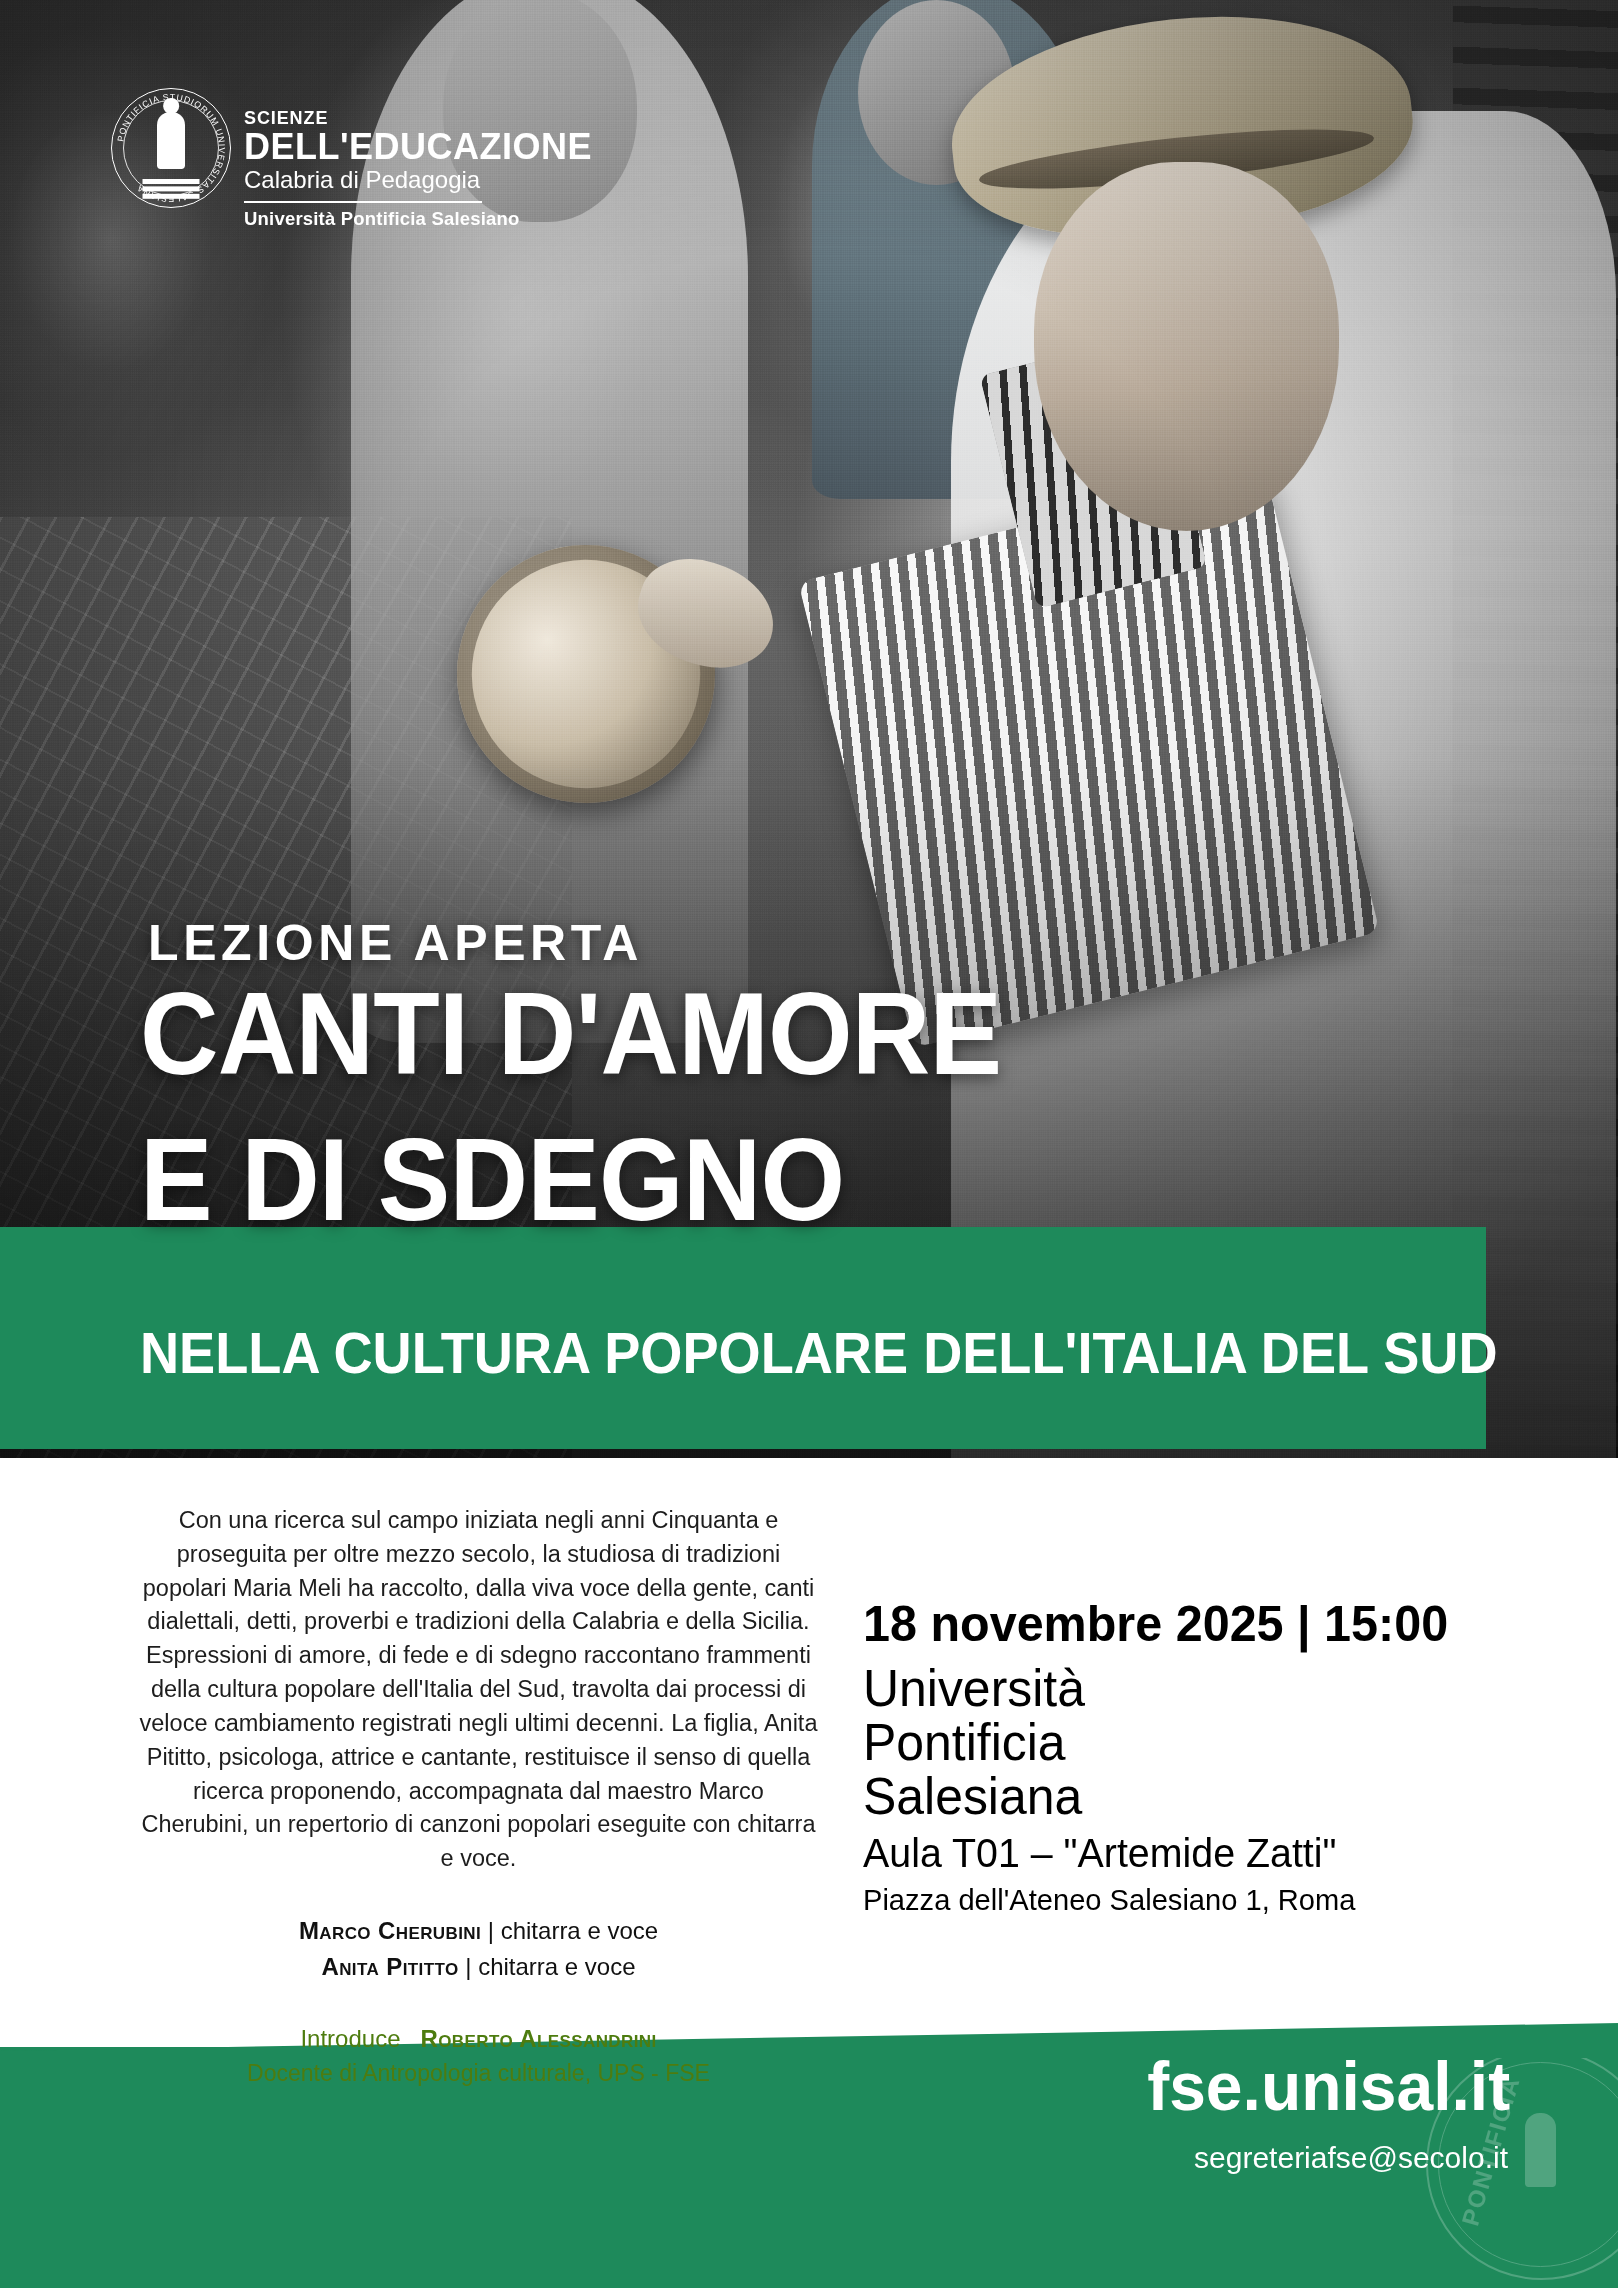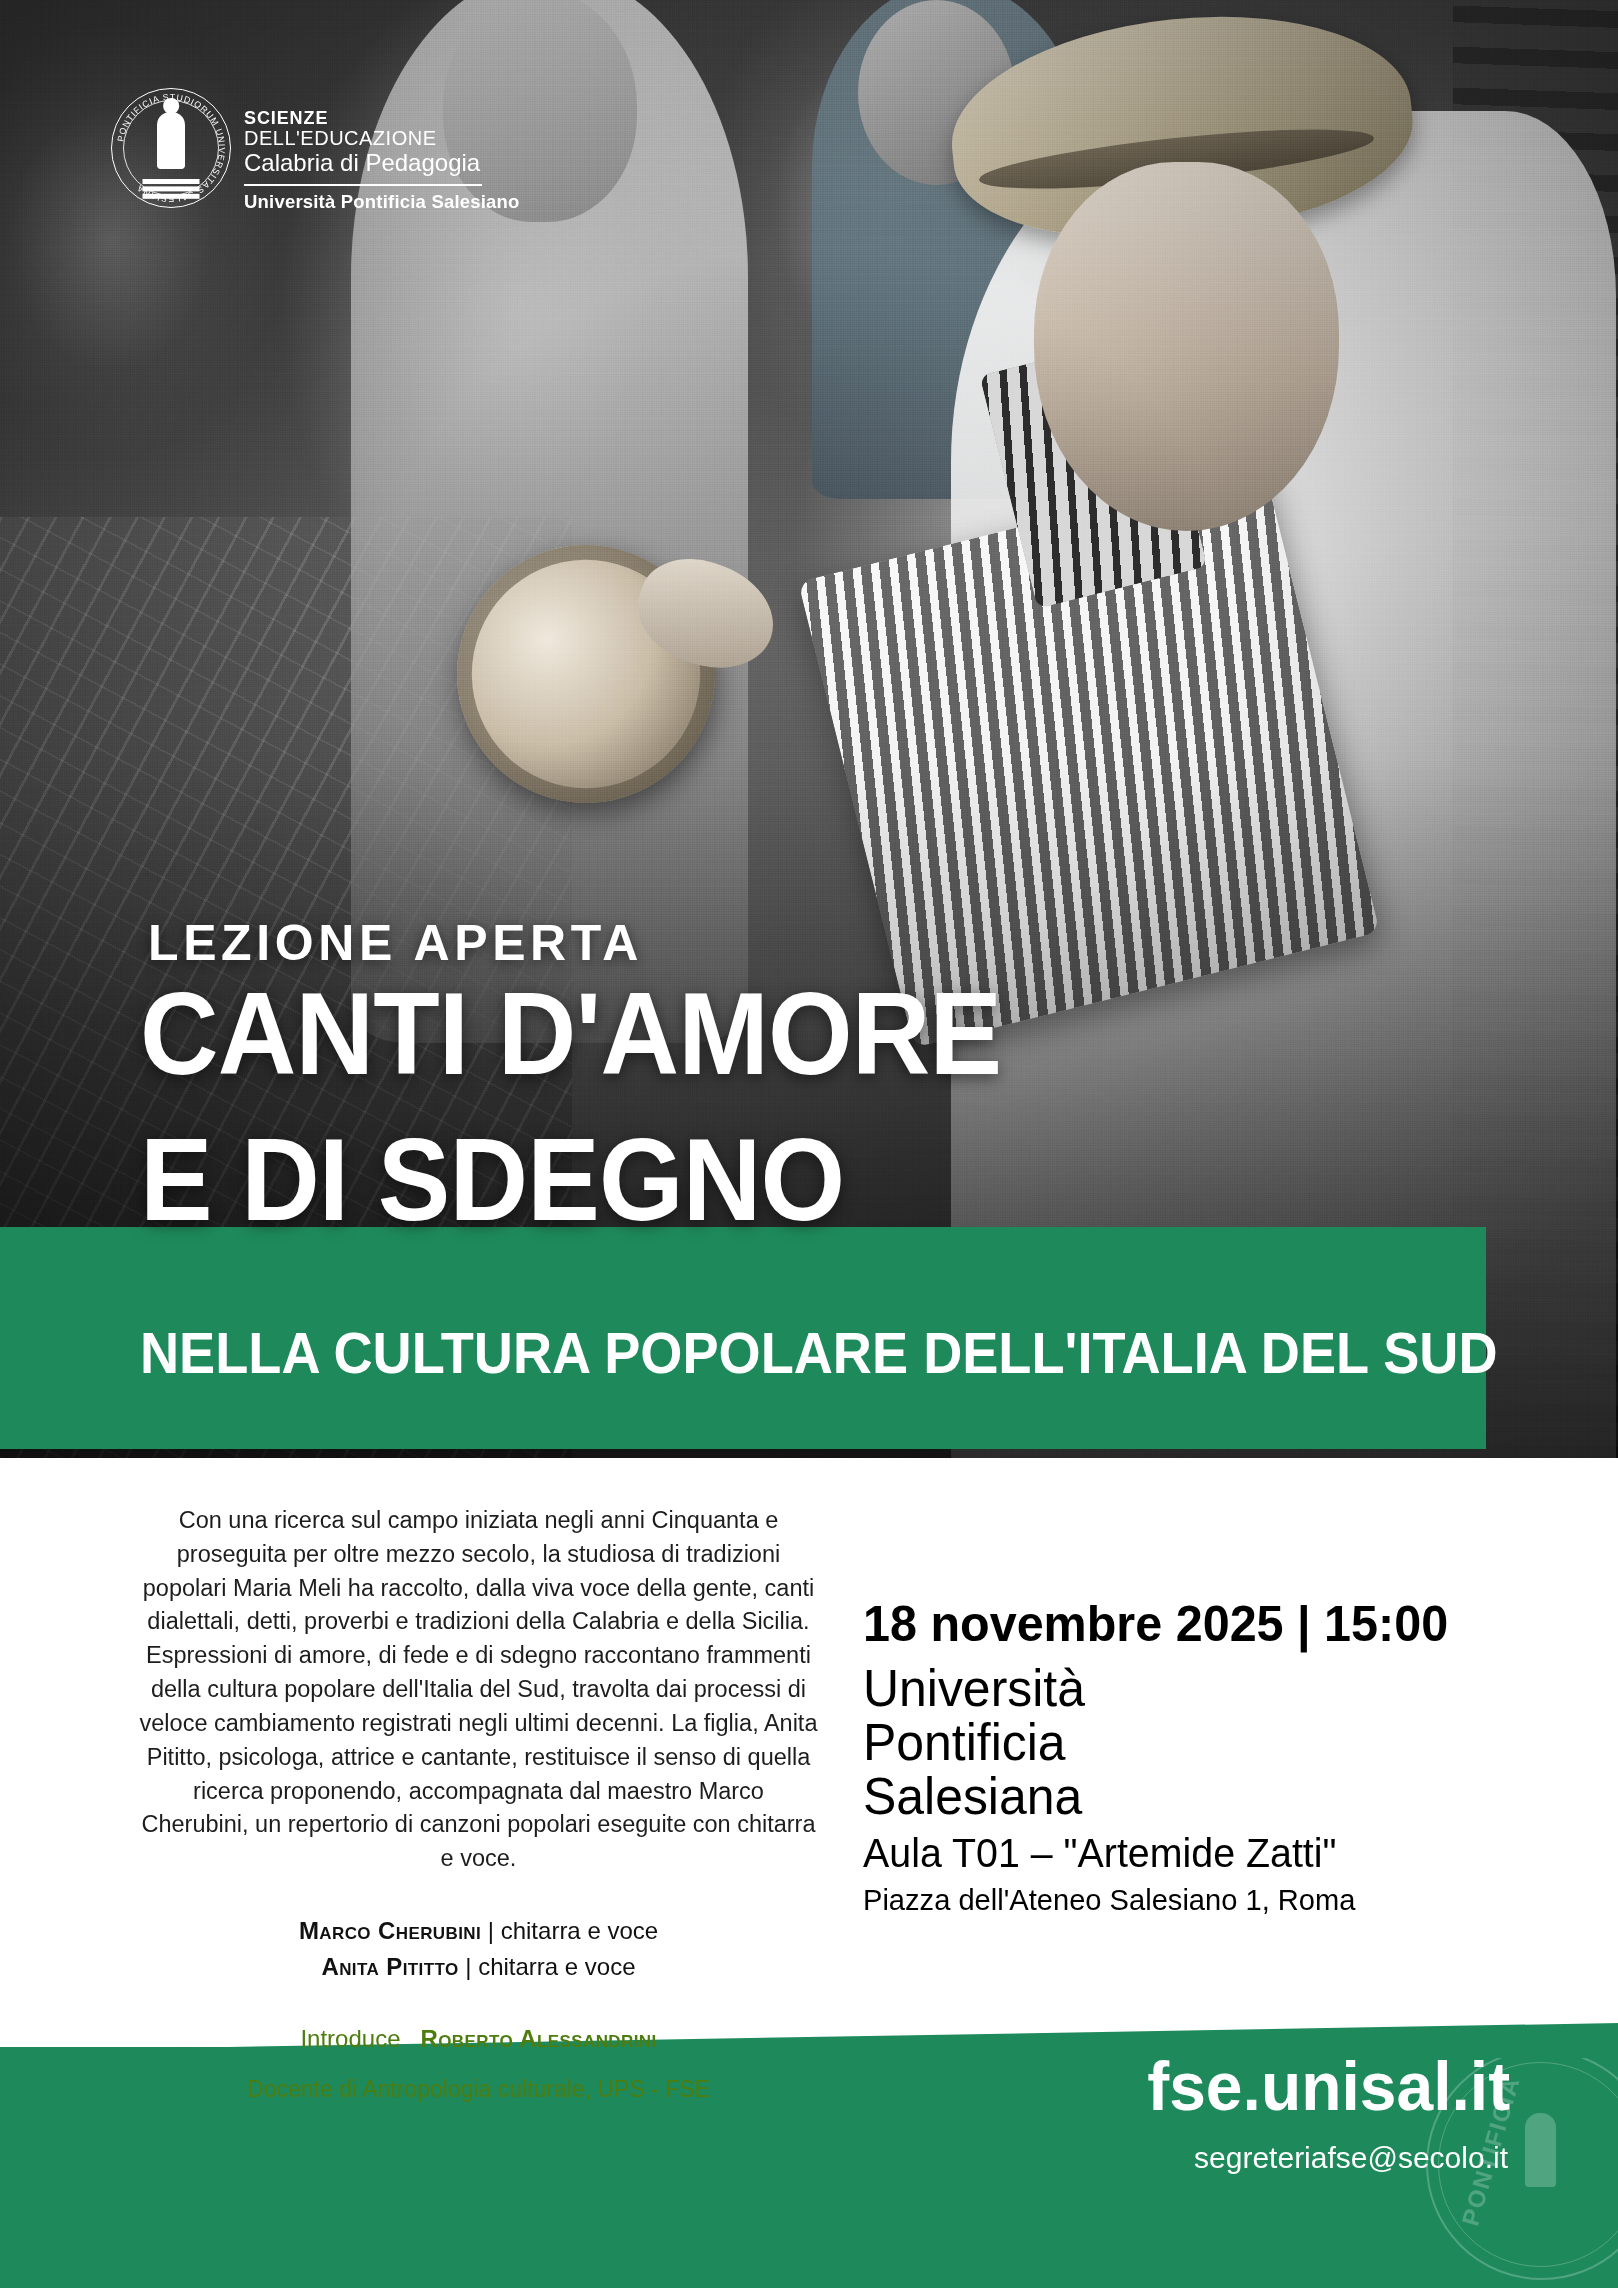--- a/index.html
+++ b/index.html
@@ -166,21 +166,21 @@
     position:absolute; left:50%; transform:translateX(-50%); bottom:24px;
     width:57px; height:4.6px; background:#fff;
     box-shadow:0 7.4px 0 0 #fff, 0 14.8px 0 0 #fff;
   }
   .logo-seal .circ-text {
     position:absolute; inset:0;
     font-size:8.3px; letter-spacing:0.5px; color:#fff;
   }
   .logo-text { padding-top:20px; }
   .logo-text .l1 { font-size:18px; font-weight:700; letter-spacing:0.9px; line-height:1.12; }
-  .logo-text .l2 { font-size:20px; font-weight:400; letter-spacing:0.5px; line-height:1.05; }
+  .logo-text .l2 { font-size:36px; font-weight:700; letter-spacing:0.5px; line-height:1.05; }
   .logo-text .l3 { font-size:24px; font-weight:400; line-height:1.18; }
   .logo-text .rule { width:238px; height:1.8px; background:#fff; margin:6.5px 0 5.5px; }
   .logo-text .l4 { font-size:18.5px; font-weight:700; letter-spacing:0.2px; }
 
   
   .kicker {
     position:absolute; left:148px; top:914px; z-index:7;
     color:#ffffff; font-size:50px; font-weight:700;
     letter-spacing:4.6px;
     font-family:"Liberation Sans Narrow","Liberation Sans", sans-serif;
@@ -213,21 +213,21 @@
     position:absolute; left:137px; top:1504px; width:683px; z-index:6;
     color:#222; text-align:center;
   }
   .abstract {
     font-size:23.5px; line-height:1.44; text-align:center; color:#1d1d1d;
   }
   .performers { margin-top:37px; font-size:24px; line-height:1.5; color:#111; }
   .performers .nm { font-weight:700; font-variant:small-caps; letter-spacing:0.4px; }
   .intro { margin-top:37px; font-size:24px; line-height:1.45; color:#4d7c0f; }
   .intro .nm { font-weight:700; font-variant:small-caps; letter-spacing:0.4px; }
-  .intro .role { font-size:23px;margin-top:16px; }
+  .intro .role { font-size:23px; }
 
   .body-right {
     position:absolute; left:863px; top:1597px; width:711px; z-index:6;
     color:#000000;
   }
   .datetime {
     font-size:50px; font-weight:700; letter-spacing:0px; line-height:1.1;
     font-family:"Liberation Sans Narrow","Liberation Sans", sans-serif;
     transform:scaleX(0.97); transform-origin:left center;
   }

